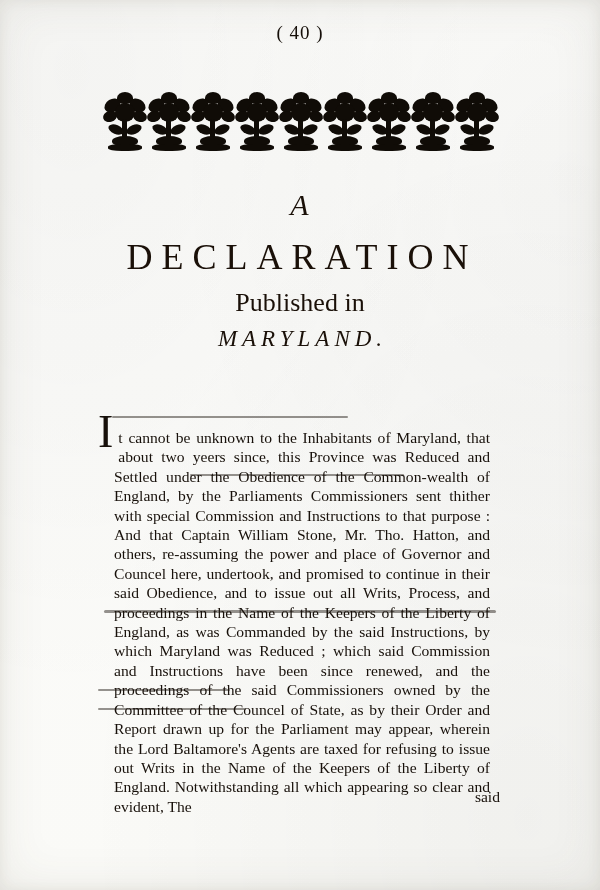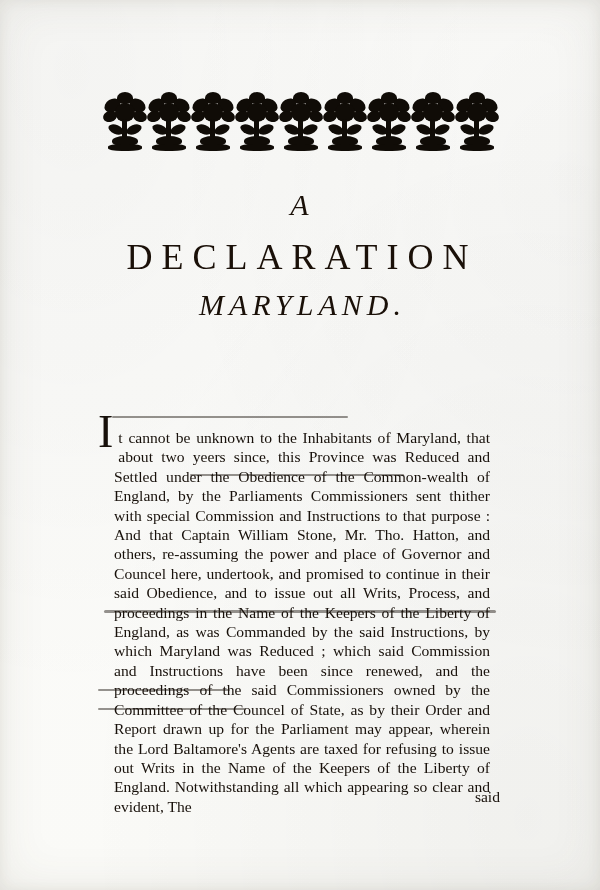--- a/index.html
+++ b/index.html
@@ -96,21 +96,21 @@
     letter-spacing: 9px;
     margin: 0 0 10px 0;
     padding-left: 4px;
   }
   .t-published {
     font-size: 26px;
     margin: 0 0 8px 0;
   }
   .t-maryland {
     font-style: italic;
-    font-size: 30px;
+    font-size: 23px;
     letter-spacing: 5px;
     margin: 0;
     padding-left: 5px;
   }
 
   .body-block {
     position: absolute;
     top: 412px;
     left: 98px;
     width: 408px;
@@ -141,20 +141,21 @@
     background: rgba(25,18,10,0.45);
     pointer-events: none;
     border-radius: 2px;
   }
 </style>
 </head>
 <body>
 
 <div class="page">
 
+  <div class="page-number">( 40 )</div>
 
   <div class="ornament-band">
     <div class="flower">
       <span class="petal p-top"></span>
         <span class="petal p-l1"></span>
         <span class="petal p-r1"></span>
       <span class="petal p-l2"></span>
         <span class="petal p-r2"></span>
         <span class="petal core"></span>
       <span class="stem"></span>
@@ -265,20 +266,21 @@
         <span class="petal leaf-l"></span>
         <span class="petal leaf-r"></span>
       <span class="petal base"></span>
         <span class="petal foot"></span>
     </div>
   </div>
 
   <div class="title-block">
     <div class="t-a">A</div>
     <div class="t-declaration">DECLARATION</div>
+    <div class="t-published">Published in</div>
     <div class="t-maryland">MARYLAND.</div>
   </div>
 
   <div class="body-block">
     <span class="dropcap">I</span>
     <p><span>t cannot be unknown to the Inhabitants of </span><span>Maryland, that about two yeers since, this Province was Reduced and Settled under the Obedience of the Common-wealth of England, by the Parliaments Commissioners sent thither with special Commission and Instructions to that purpose : And that Captain William Stone, Mr. Tho. Hatton, and others, re-assuming the power and place of Governor and Councel here, undertook, and promised to continue in their said Obedience, and to issue out all Writs, Process, and proceedings in the Name of the Keepers of the Liberty of England, as was Commanded by the said Instructions, by which Maryland was Reduced ; which said Commission and Instructions have been since renewed, and the proceedings of the said Commissioners owned by the Committee of the Councel of State, as by their Order and Report drawn up for the Parliament may appear, wherein the Lord Baltamore's Agents are taxed for refusing to issue out Writs in the Name of the Keepers of the Liberty of England. Notwithstanding all which appearing so clear and evident, The</span></p>
     <div class="catchword">said</div>
 
     <span class="smudge" style="left:14px;  top:4px;   width:236px; height:2px;"></span>
     <span class="smudge" style="left:92px;  top:62px;  width:214px; height:2px;"></span>

